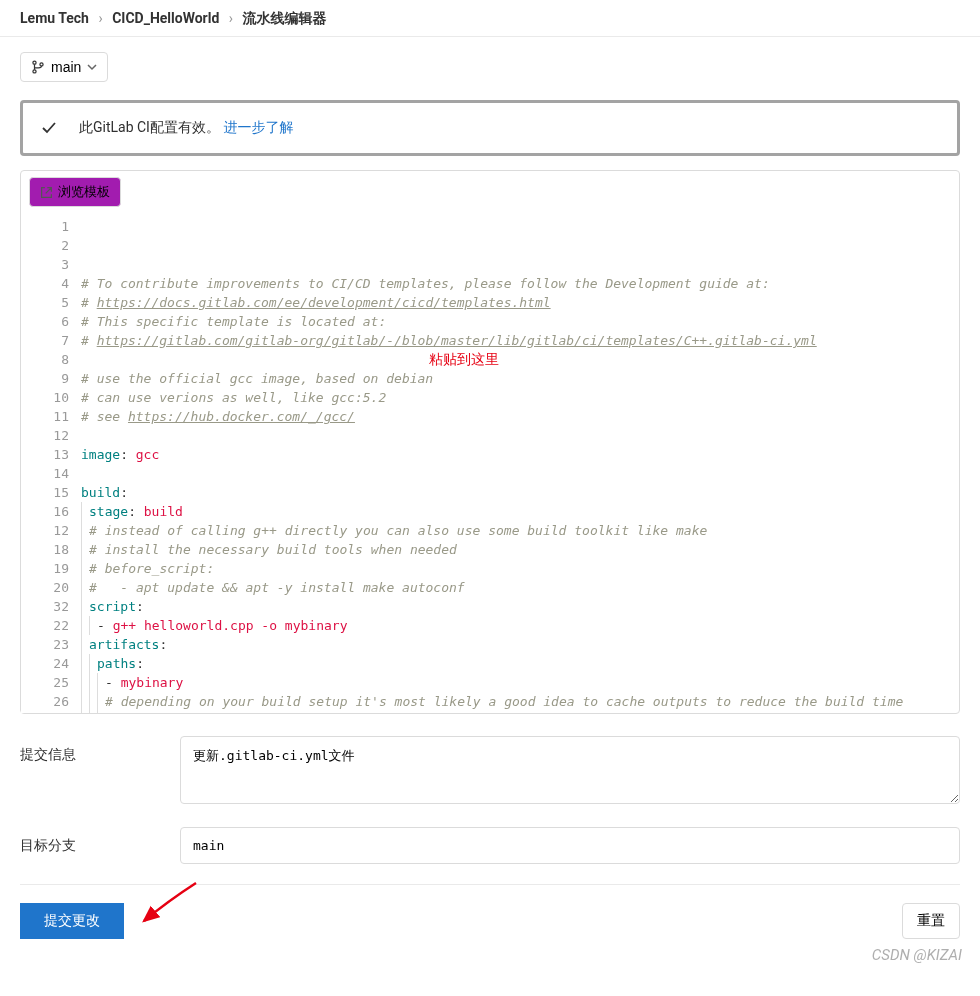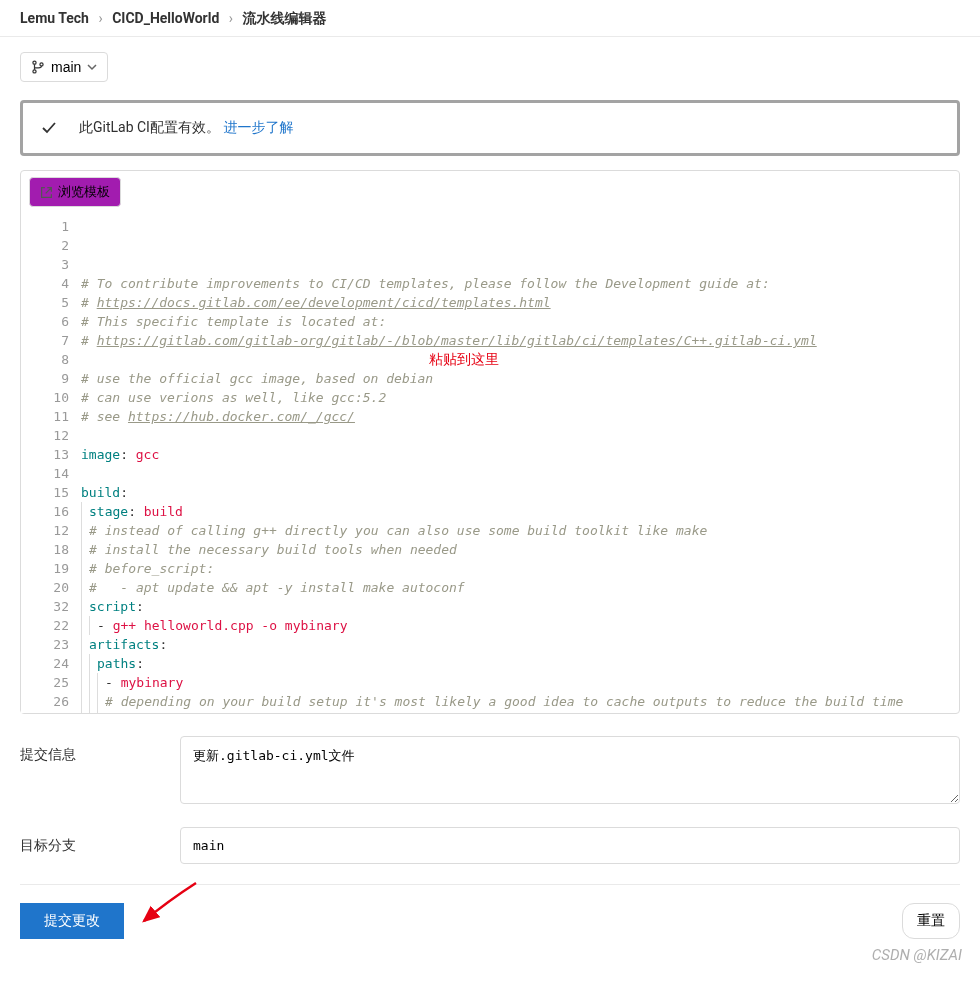--- a/index.html
+++ b/index.html
@@ -31,21 +31,21 @@
 .c-guide { border-left: 1px solid #ddd; display: inline-block; height: 19px; vertical-align: top; margin-right: 7px; }
 .annot { position: absolute; color: #e60012; font-size: 14px; font-family: Liberation Sans, sans-serif; font-weight: 500; font-style: normal; top: 137px; left: 350px; }
 .form-sec { margin-top: 22px; }
 .frow { display: flex; margin-bottom: 20px; }
 .flabel { width: 160px; padding-top: 10px; font-size: 14px; }
 .fcontrol { flex: 1; }
 .fcontrol textarea, .fcontrol input { width: 100%; border: 1px solid #dbdbdb; border-radius: 4px; padding: 10px 12px; font-family: "GitLab Mono", Menlo, Consolas, monospace; font-size: 13px; resize: vertical; }
 .fcontrol textarea { height: 68px; }
 .footer { margin-top: 10px; border-top: 1px solid #eaeaea; padding: 18px 0 18px; display: flex; justify-content: space-between; align-items: center; position: relative; }
 .btn-primary { background: #1f75cb; color: #fff; border: none; border-radius: 0; padding: 9px 24px; font-size: 14px; cursor: pointer; }
-.btn-sec { border: 1px solid #dbdbdb; background: #fff; border-radius: 12px; padding: 8px 14px; font-size: 14px; cursor: pointer; }
+.btn-sec { border: 1px solid #dbdbdb; background: #fff; border-radius: 4px; padding: 8px 14px; font-size: 14px; cursor: pointer; }
 .arrow { position: absolute; left: 118px; top: -4px; }
 .wm { position: fixed; right: 18px; bottom: 32px; color: rgba(120,120,120,0.6); font-size: 15px; font-style: italic; pointer-events: none; }
 svg { display: block; }
 </style>
 </head>
 <body>
 
 <div class="bc">
   <a>Lemu Tech</a>
   <span class="sep">›</span>

